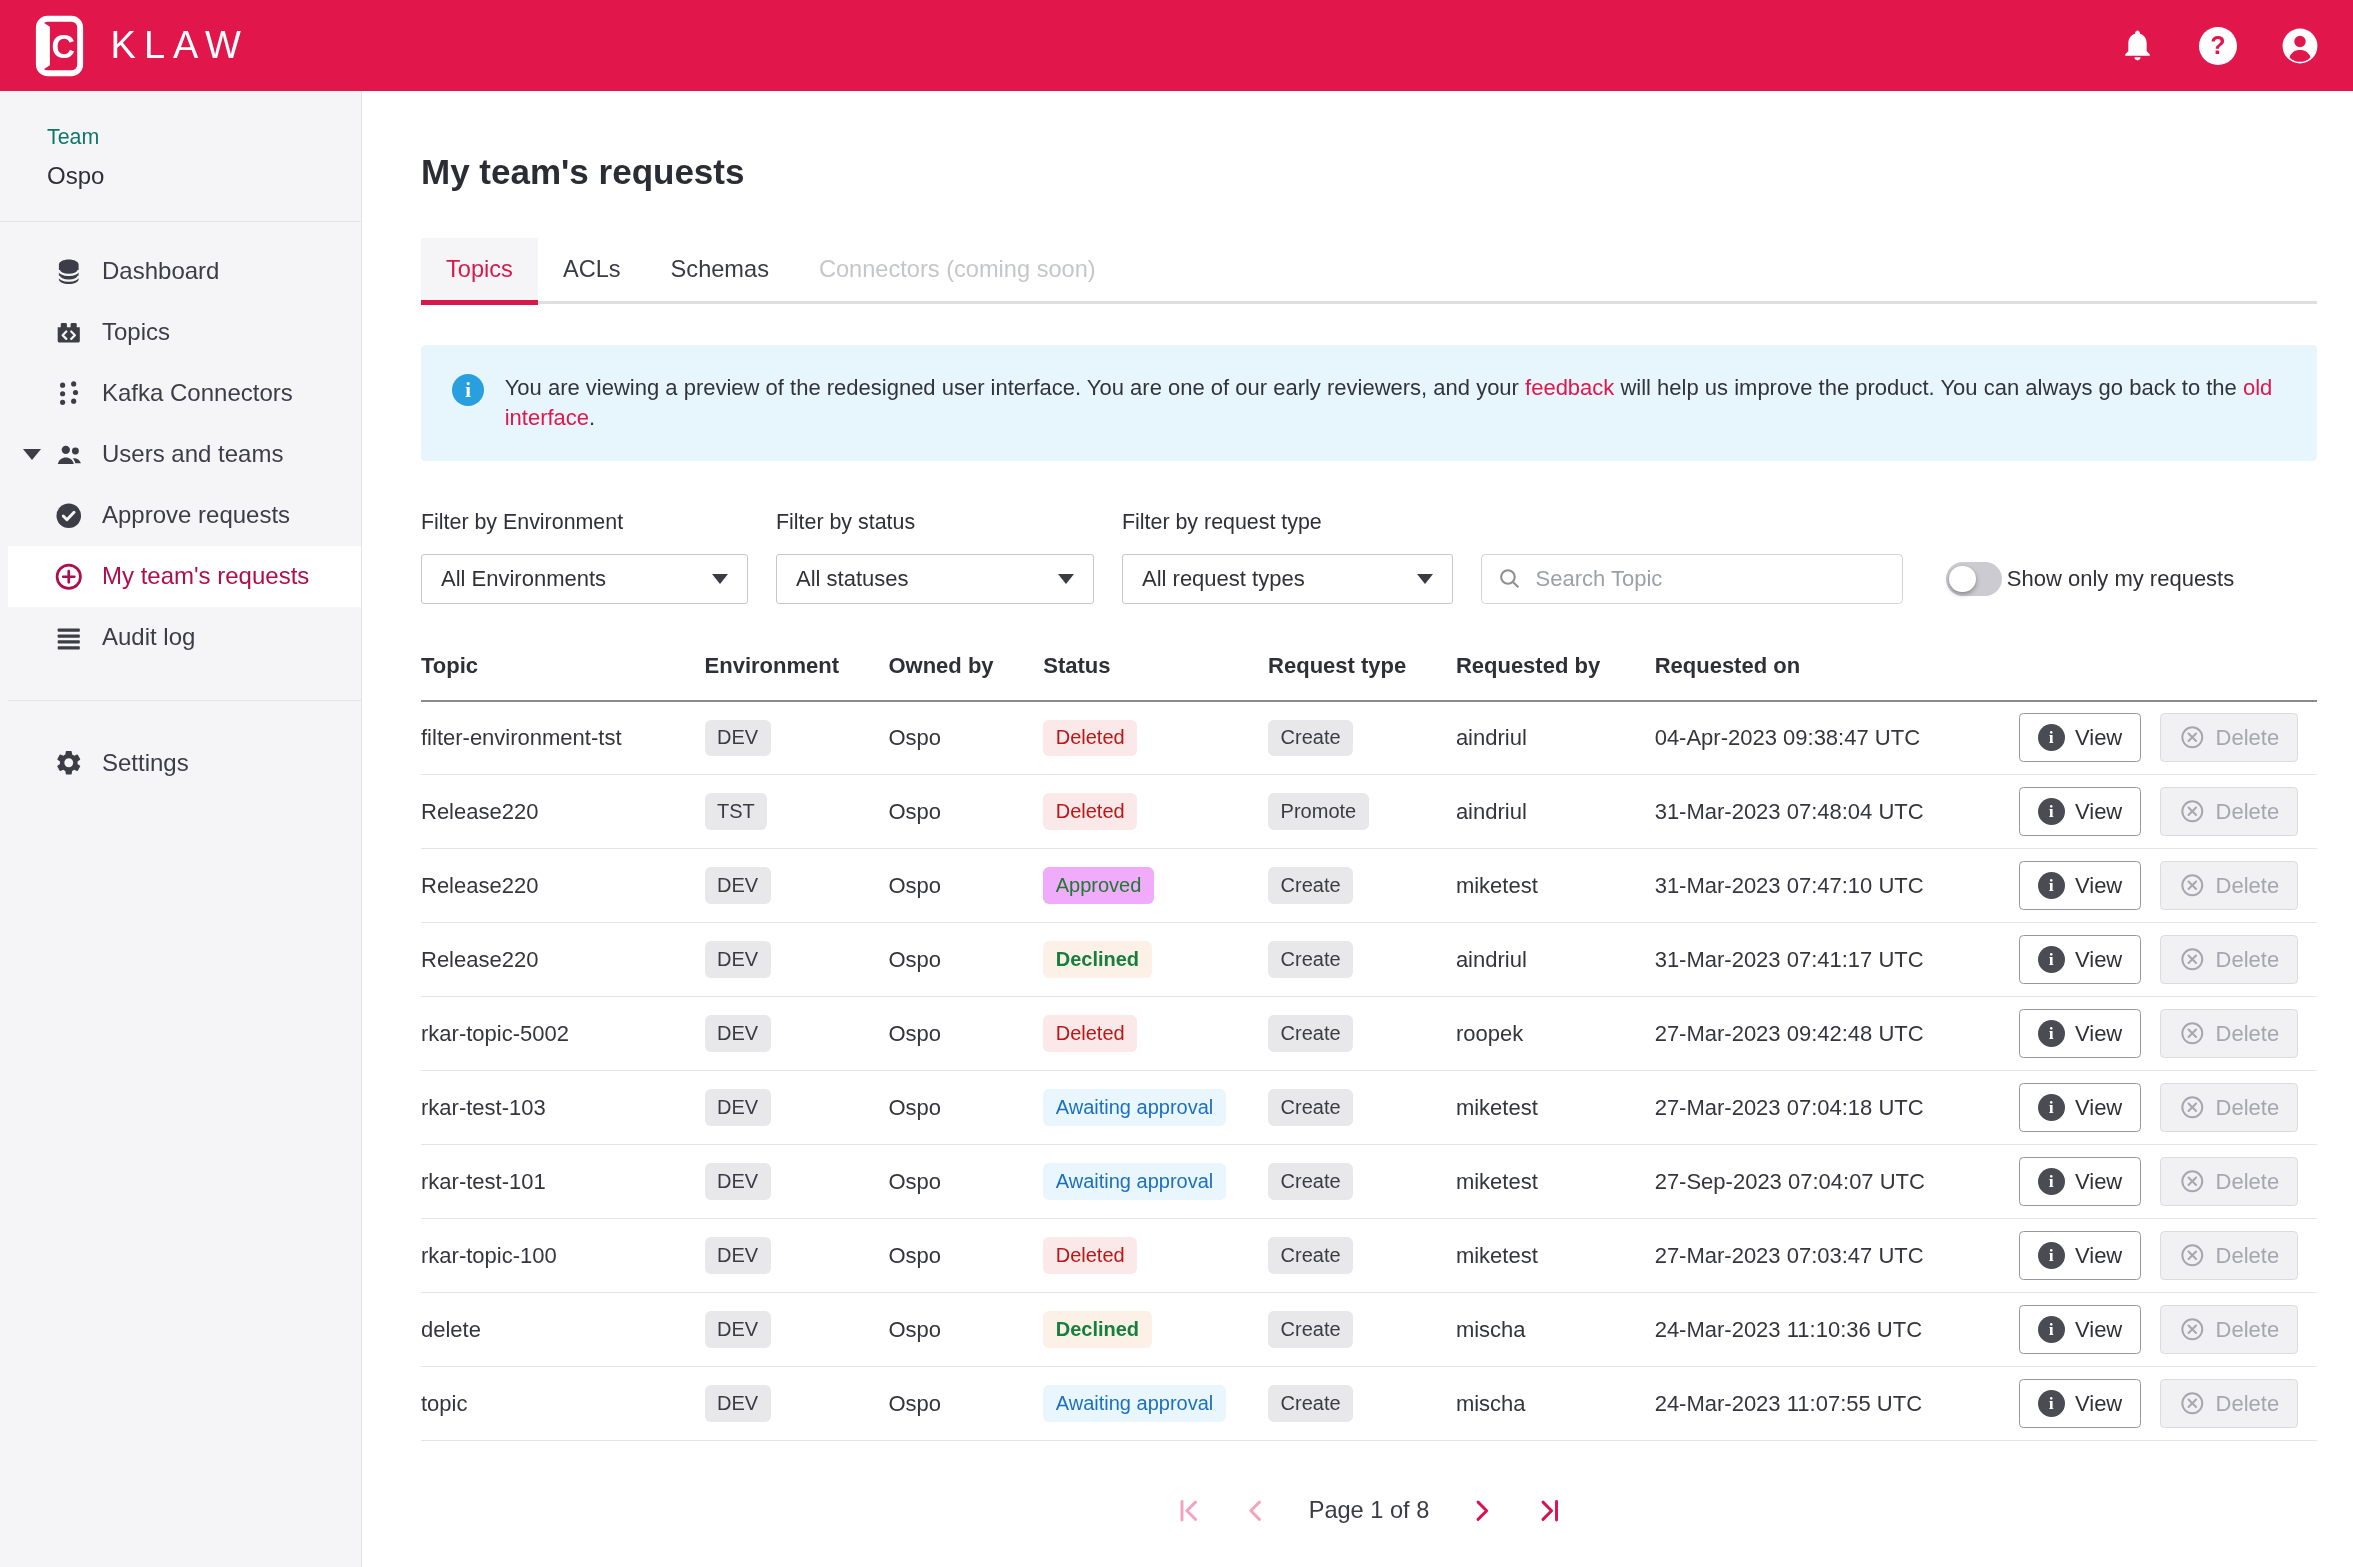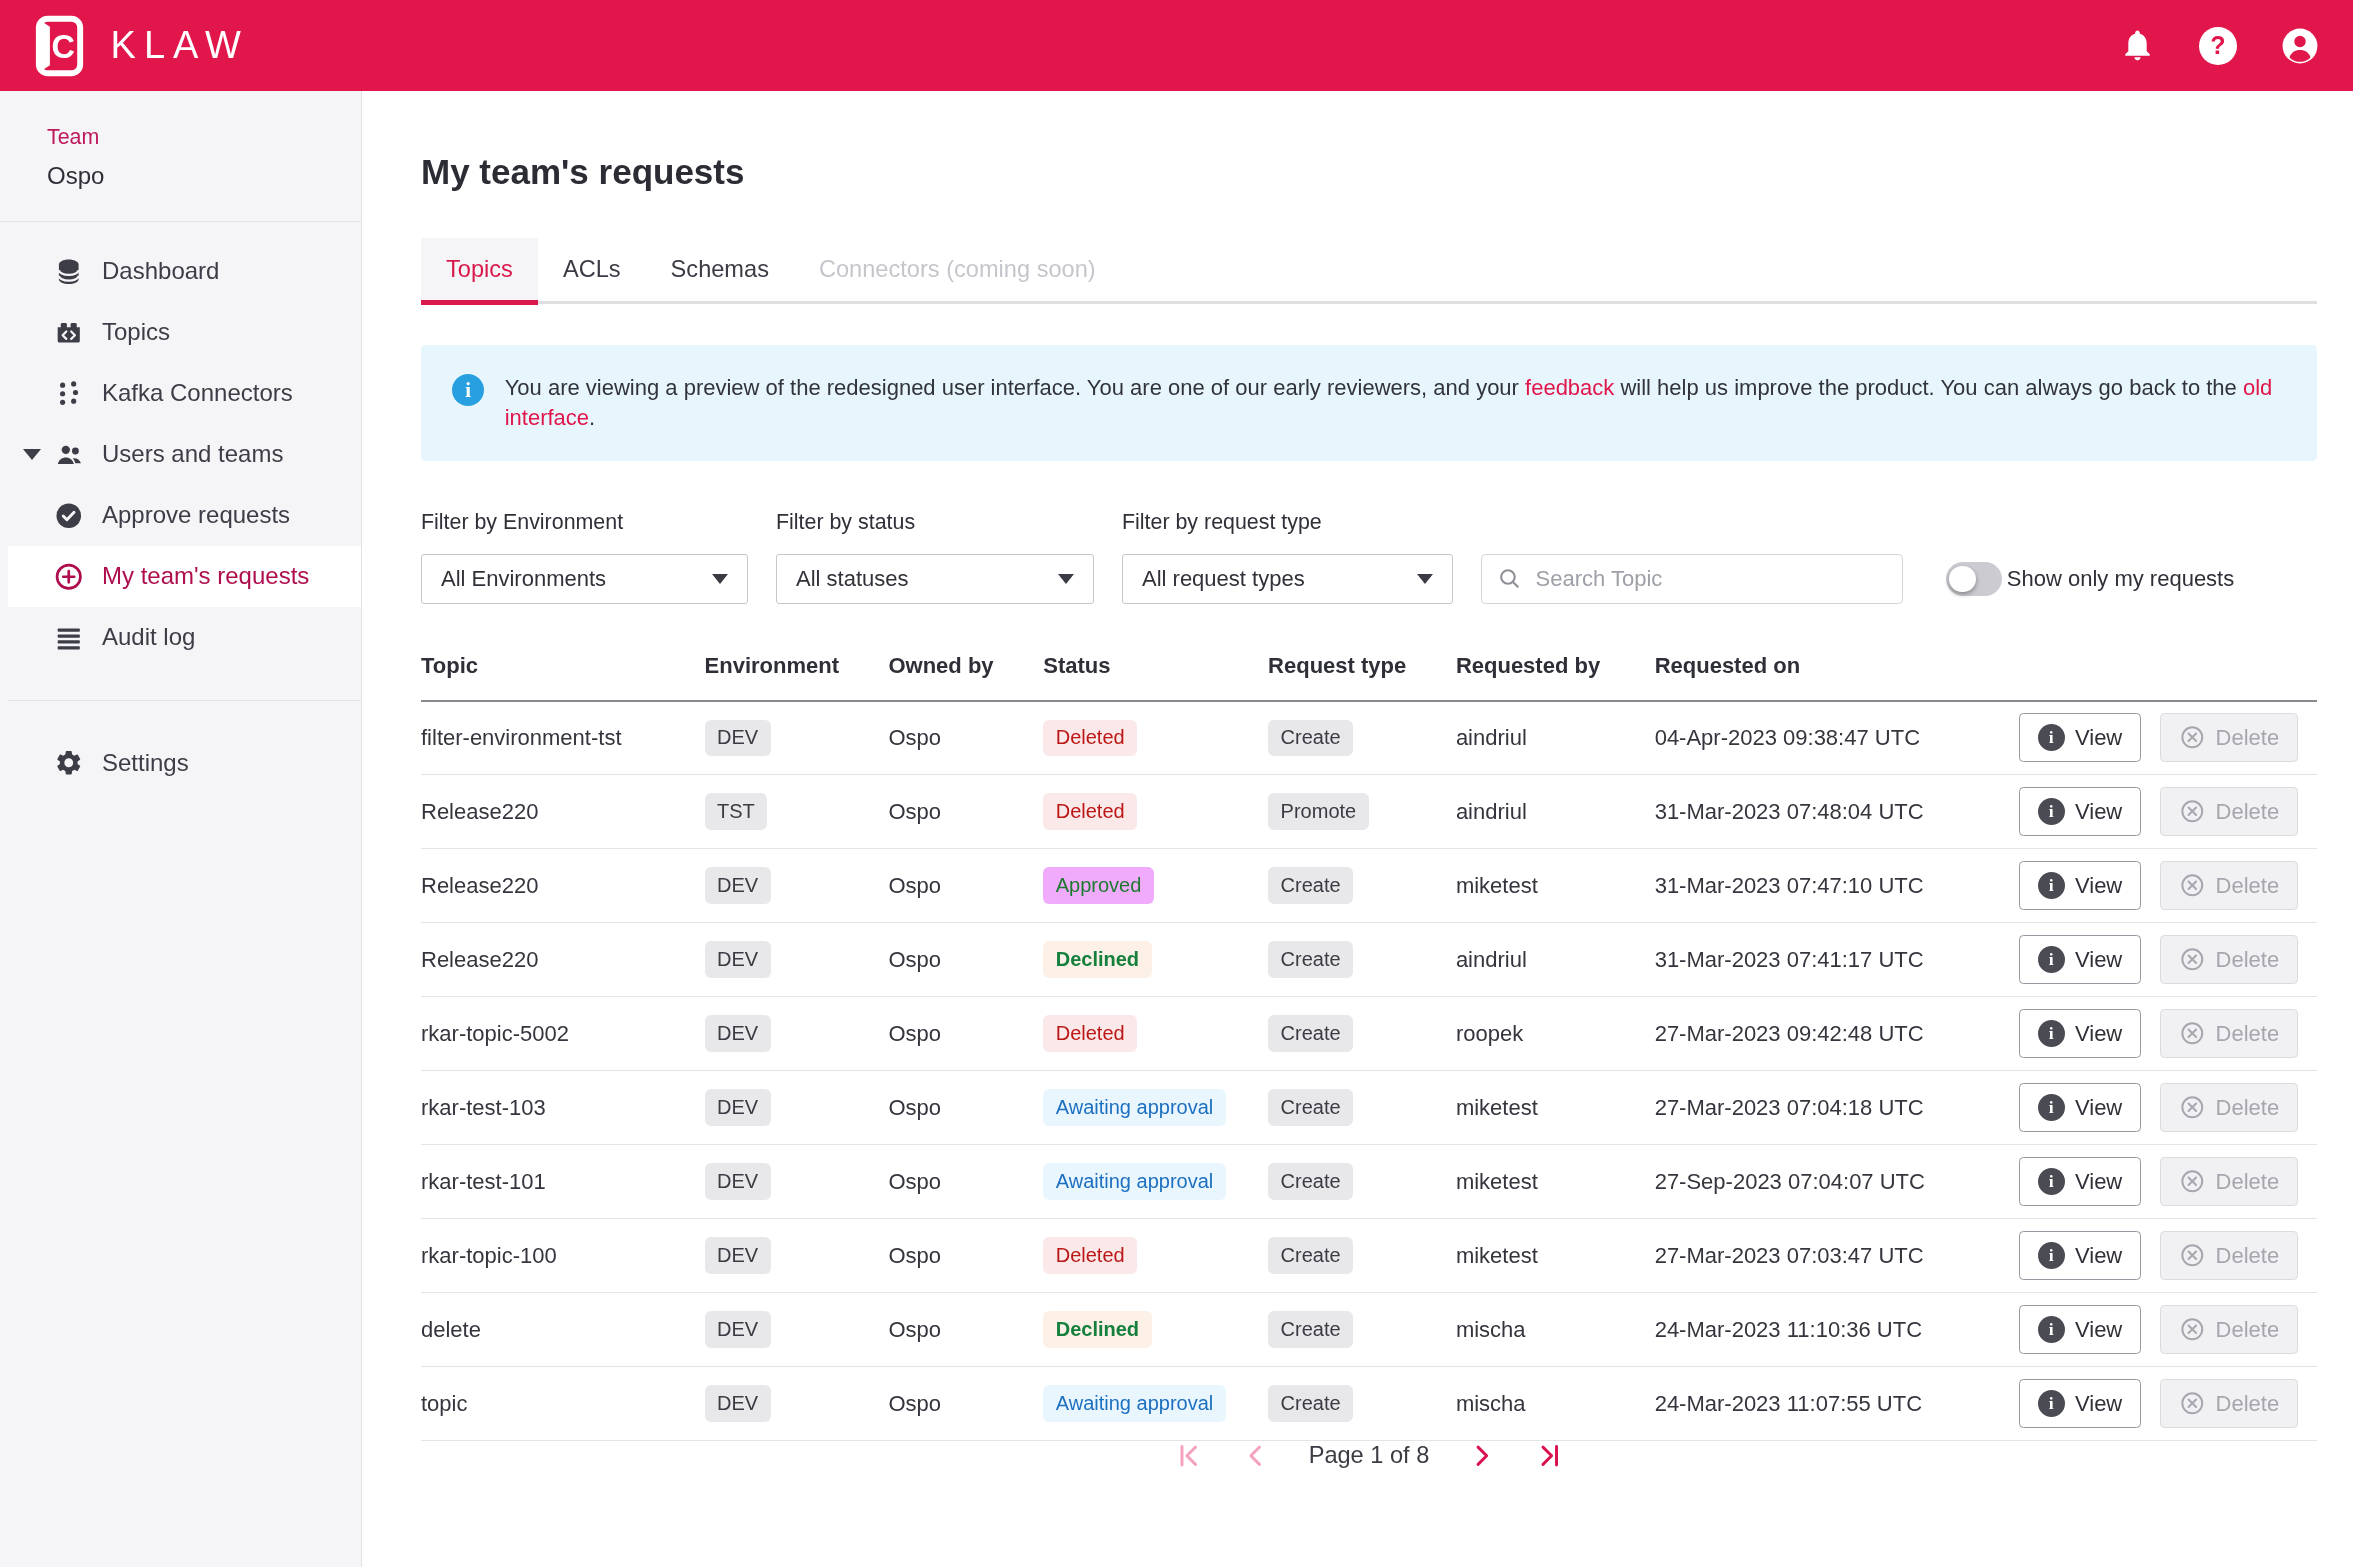--- a/index.html
+++ b/index.html
@@ -32,21 +32,21 @@
   
   .body-row { display: flex; height: 1476px; }
 
   
   .sidebar {
     width: 362px; flex: none;
     background: #F5F5F7; border-right: 0.7px solid #E3E3E6;
     display: flex; flex-direction: column;
   }
   .team-block { padding: 34px 17.7px 31px 47px; border-bottom: 0.7px solid #E4E4E7; }
-  .team-label { font-size: 21.4px; color: #be185d; margin-bottom: 11.8px; }
+  .team-label { font-size: 21.4px; color: #0f766e; margin-bottom: 11.8px; }
   .team-name  { font-size: 24px; color: #2E2F38; }
   .nav { padding-top: 19px; padding-left: 8px; }
   .nav-item {
     position: relative; height: 61px;
     display: flex; align-items: center;
     color: #3C3D46; cursor: pointer;
   }
   .nav-item .nav-icon { position: absolute; left: 46px; display: flex; color: #3C3D46; }
   .nav-item .nav-label { margin-left: 94px; font-size: 24px; }
   .nav-item.active { background: #ffffff; }
@@ -155,21 +155,21 @@
     width: 27px; height: 27px; border-radius: 50%; background: #4A4B53; color: #fff;
     display: flex; align-items: center; justify-content: center;
     font-size: 17.7px; font-weight: bold; font-family: "Liberation Serif", serif;
   }
   .btn-delete { background: #F1F1F4; border: 1.5px solid #DBDBDE; color: #A6A7AE; cursor: default; }
   .btn-delete svg { flex: none; }
 
   
   .pagination {
     display: flex; align-items: center; justify-content: center;
-    gap: 38px; font-size: 23.6px; color: #3A3B43;
+    gap: 38px; margin-top: 55px; font-size: 23.6px; color: #3A3B43;
   }
   .pg-btn { display: flex; cursor: pointer; background: none; border: none; padding: 0; }
   .pg-disabled { color: #F5A3BC; cursor: default; }
   .pg-active { color: #D9124F; }
 </style>
 </head>
 <body>
 
 <header class="topbar">
   <div class="logo">

